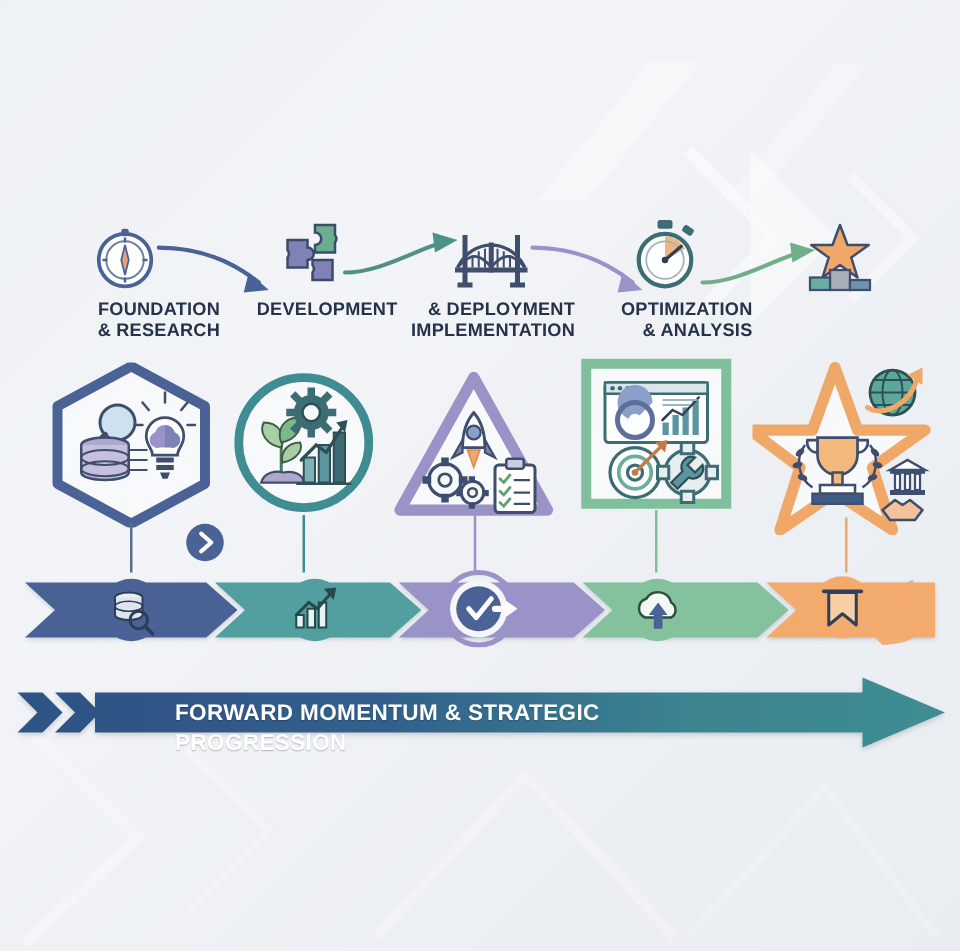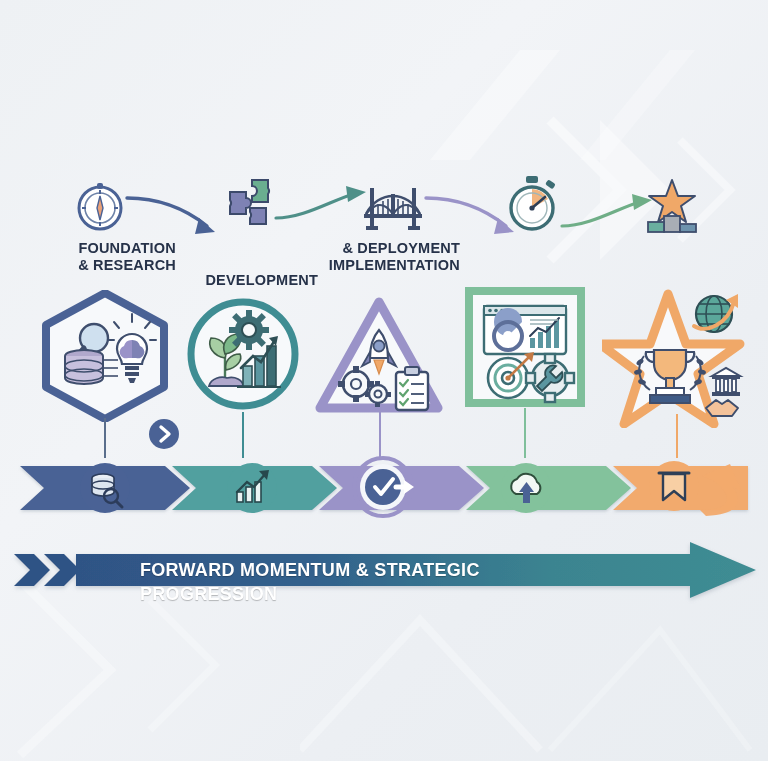--- a/index.html
+++ b/index.html
@@ -173,26 +173,30 @@
         <rect x="40" y="52" width="16" height="8" fill="#6d93ad" stroke="#3f4e6d" stroke-width="1.8"></rect>
       </svg>
     </div>
   </div>
 
   <div class="labels">
     <div class="stage-label" style="left:26px;top:0;">
       <span>FOUNDATION</span>
       <span>&amp; RESEARCH</span>
     </div>
-    <div class="stage-label" style="left:168px;top:0;margin-top:32px;">
+    <div class="stage-label" style="left:168px;top:0;">
       <span>DEVELOPMENT</span>
     </div>
     <div class="stage-label" style="left:310px;top:0;">
       <span>&amp; DEPLOYMENT</span>
       <span>IMPLEMENTATION</span>
+    </div>
+    <div class="stage-label" style="left:452px;top:0;">
+      <span>OPTIMIZATION</span>
+      <span>&amp; ANALYSIS</span>
     </div>
   </div>
 
   <div class="shapes">
 
     <div class="shapewrap" style="left:40px;top:4px;">
       <svg width="130" height="132" viewBox="0 0 130 132">
         <path d="M65 3 L124 35 L124 97 L65 129 L6 97 L6 35 Z" fill="#f7f9fb" stroke="#4a6295" stroke-width="8" stroke-linejoin="round"></path>
 
         <g>

